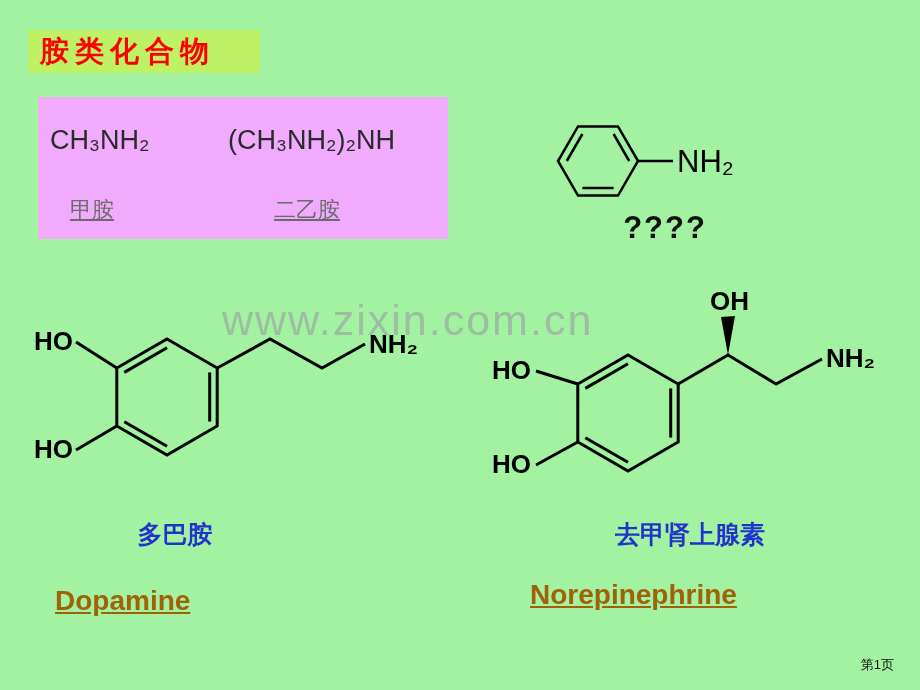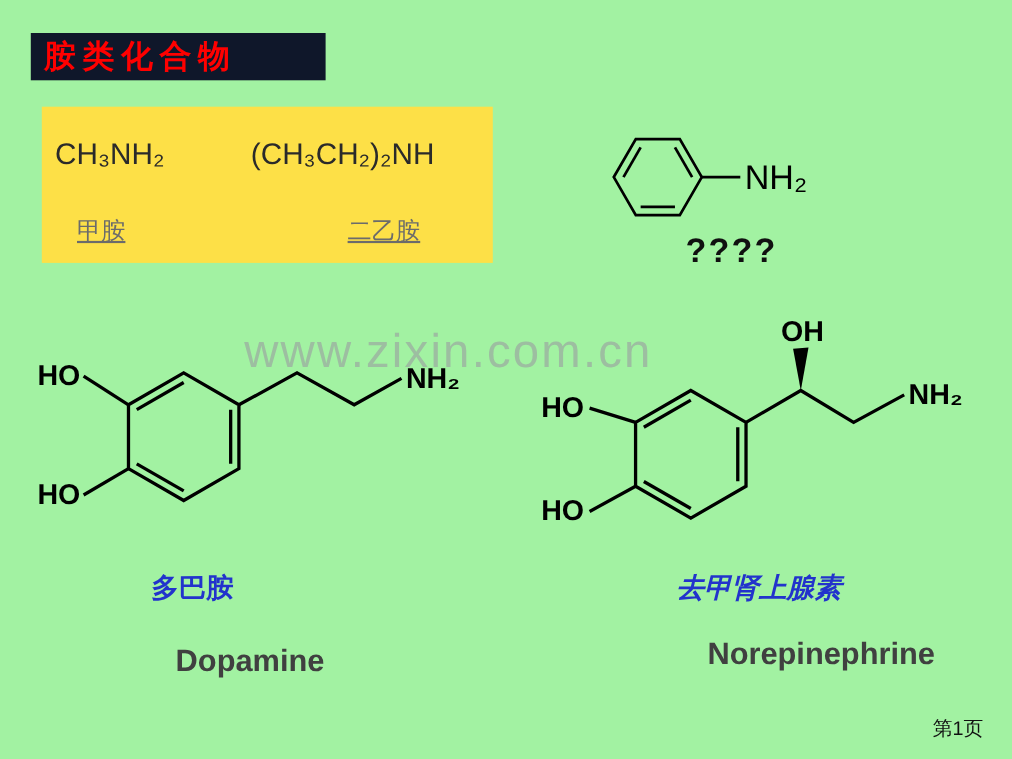--- a/index.html
+++ b/index.html
@@ -4,35 +4,35 @@
 <style>
   * { margin:0; padding:0; box-sizing:border-box; }
   html, body { width:920px; height:690px; }
   body {
     position:relative;
     background:#A2F2A2;
     font-family:"Liberation Sans", sans-serif;
     overflow:hidden;
   }
   .title-box {
-    position:absolute; left:28px; top:30px; width:268px; height:43px;
-    background:#0f172a; color:#FF0000;
+    position:absolute; left:28px; top:30px; width:232px; height:43px;
+    background:#bef264; color:#FF0000;
     font-size:29px; font-weight:bold; letter-spacing:6px;
     display:flex; align-items:center; padding-left:12px;
   }
   .formula-box {
     position:absolute; left:38px; top:97px; width:410px; height:142px;
-    background:#fde047;
+    background:#f0abfc;
   }
   .formula { position:absolute; font-size:27px; color:#2a2a2a; white-space:nowrap; }
   .formula-name { position:absolute; font-size:22px; color:#6b6b6b; white-space:nowrap;text-decoration:underline; }
   .f1 { left:12px; top:28px; }
   .f2 { left:190px; top:28px; }
   .n1 { left:32px; top:98px; }
-  .n2 { left:236px; top:98px;margin-left:42px; }
+  .n2 { left:236px; top:98px; }
   .question {
     position:absolute; left:600px; top:210px; width:130px;
     font-size:31px; color:#101010; letter-spacing:2px; text-align:center; font-weight:600;
   }
   .watermark {
     position:absolute; left:222px; top:296px; width:480px;
     text-align:left; font-size:43px; color:rgba(155,172,160,0.75);
     letter-spacing:2px; z-index:0; font-weight:400;
   }
   .structure { position:absolute; z-index:1; }
@@ -40,42 +40,42 @@
   .dopamine-svg { left:22px; top:292px; }
   .norepinephrine-svg { left:478px; top:283px; }
   svg text { fill:#000; font-family:"Liberation Sans", sans-serif; }
   .atom-label { font-size:26px; font-weight:bold; }
   .atom-label-big { font-size:31px; font-weight:500; }
   .cn-label {
     position:absolute; font-size:25px; font-weight:bold; color:#2233CC;
     text-align:center; z-index:2;
   }
   .en-label {
-    position:absolute; font-size:28px; font-weight:bold; color:#404040;
-    text-align:right; z-index:2;
+    position:absolute; font-size:28px; font-weight:bold; color:#a16207;
+    text-align:left; z-index:2;text-decoration:underline;
   }
   .dop-zh { left:55px; top:518px; width:240px; }
   .dop-en { left:55px; top:585px; width:240px; }
-  .nor-zh { left:530px; top:518px; width:320px;font-style:italic; }
+  .nor-zh { left:530px; top:518px; width:320px; }
   .nor-en { left:530px; top:579px; width:320px; }
   .page-number {
     position:absolute; right:26px; bottom:16px;
-    font-size:18px; color:#111;
+    font-size:13px; color:#111;
   }
 </style>
 </head>
 <body>
 
 <div>
 
   <div class="title-box">胺类化合物</div>
 
   <div class="formula-box">
     <div class="formula f1">CH₃NH₂</div>
-    <div class="formula f2">(CH₃CH₂)₂NH</div>
+    <div class="formula f2">(CH₃NH₂)₂NH</div>
     <div class="formula-name n1">甲胺</div>
     <div class="formula-name n2">二乙胺</div>
   </div>
 
   <div class="watermark">www.zixin.com.cn</div>
 
   <svg class="structure aniline-svg" width="215" height="92" viewBox="0 0 215 92">
     <path d="M95,45 L75,10.4 L35,10.4 L15,45 L35,79.6 L75,79.6 Z" fill="none" stroke="#000" stroke-width="2.5"></path>
     <line x1="86.2" y1="45" x2="70.6" y2="18" stroke="#000" stroke-width="2.5"></line>
     <line x1="39.4" y1="18" x2="23.8" y2="45" stroke="#000" stroke-width="2.5"></line>

